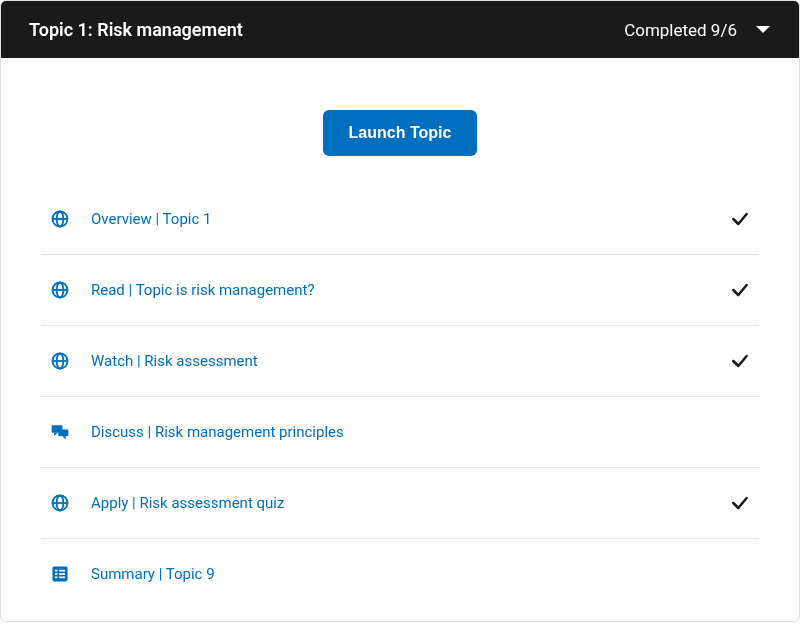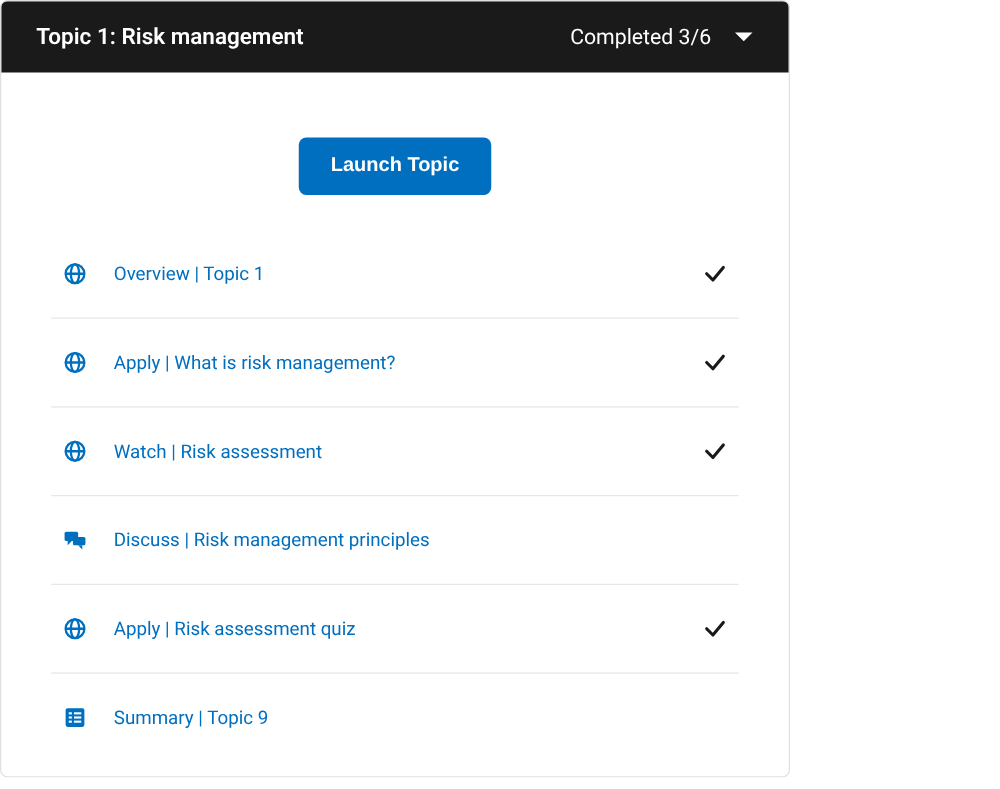--- a/index.html
+++ b/index.html
@@ -6,21 +6,21 @@
       box-sizing: border-box;
       margin: 0;
       padding: 0;
     }
     body {
       font-family: -apple-system, BlinkMacSystemFont, "Segoe UI", Roboto, Helvetica, Arial, sans-serif;
       background: #fff;
       padding: 0;
     }
     .module-container {
-      width: 632px;
+      width: 800px;
       border: 1px solid #e0e0e0;
       border-radius: 6px;
       overflow: hidden;
     }
     .module-header {
       background: #1a1a1a;
       color: #fff;
       display: flex;
       justify-content: space-between;
       align-items: center;
@@ -98,21 +98,21 @@
     }
   </style>
 </head>
 <body>
 
 <div class="module-container">
 
   <div class="module-header">
     <span class="module-title">Topic 1: Risk management</span>
     <div class="module-status">
-      <span>Completed 3/6</span>
+      <span>Completed 9/6</span>
       <span class="chevron-down">
         <svg width="16" height="10" viewBox="0 0 16 10" fill="none">
           <path d="M1 1 L8 8 L15 1" fill="#fff"></path>
         </svg>
       </span>
     </div>
   </div>
 
   <div class="module-body">
 
@@ -139,21 +139,21 @@
       </div>
 
       <div class="item-row">
         <span class="item-icon">
           <svg width="20" height="20" viewBox="0 0 24 24" fill="none" stroke="#006fbf" stroke-width="2.2">
             <circle cx="12" cy="12" r="9"></circle>
             <ellipse cx="12" cy="12" rx="4" ry="9"></ellipse>
             <line x1="3" y1="12" x2="21" y2="12"></line>
           </svg>
         </span>
-        <span class="item-label">Apply | What is risk management?</span>
+        <span class="item-label">Read | Topic is risk management?</span>
         <span class="check-icon">
           <svg width="20" height="20" viewBox="0 0 24 24" fill="none" stroke="#1a1a1a" stroke-width="3" stroke-linecap="round" stroke-linejoin="round">
             <polyline points="4 12 10 18 20 6"></polyline>
           </svg>
         </span>
       </div>
 
       <div class="item-row">
         <span class="item-icon">
           <svg width="20" height="20" viewBox="0 0 24 24" fill="none" stroke="#006fbf" stroke-width="2.2">

